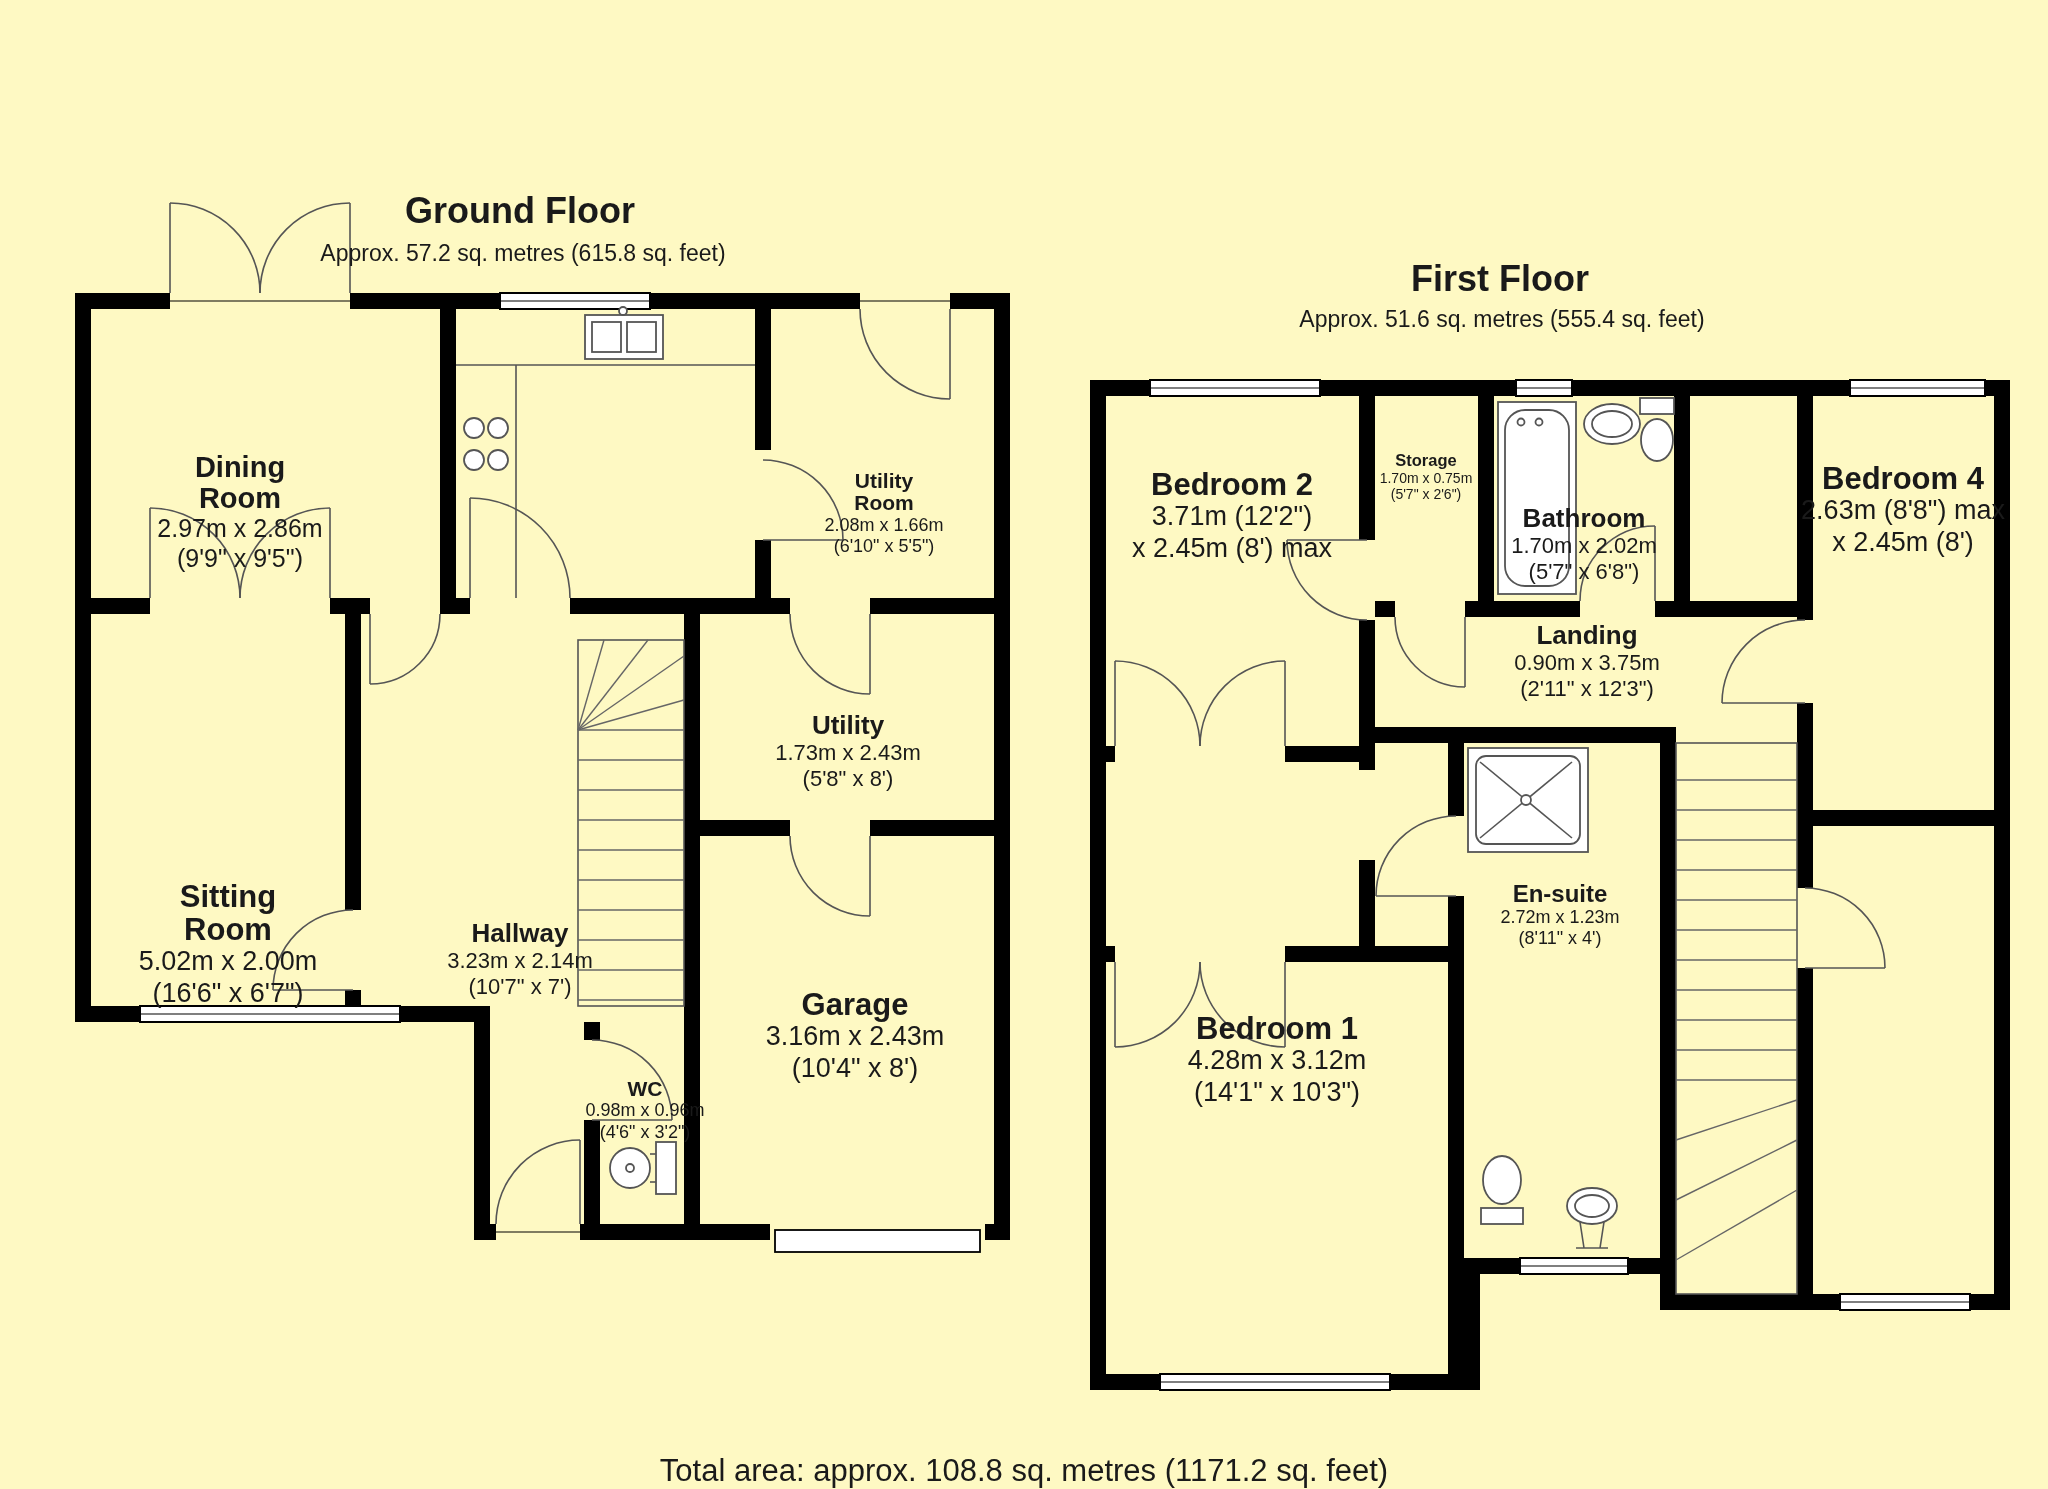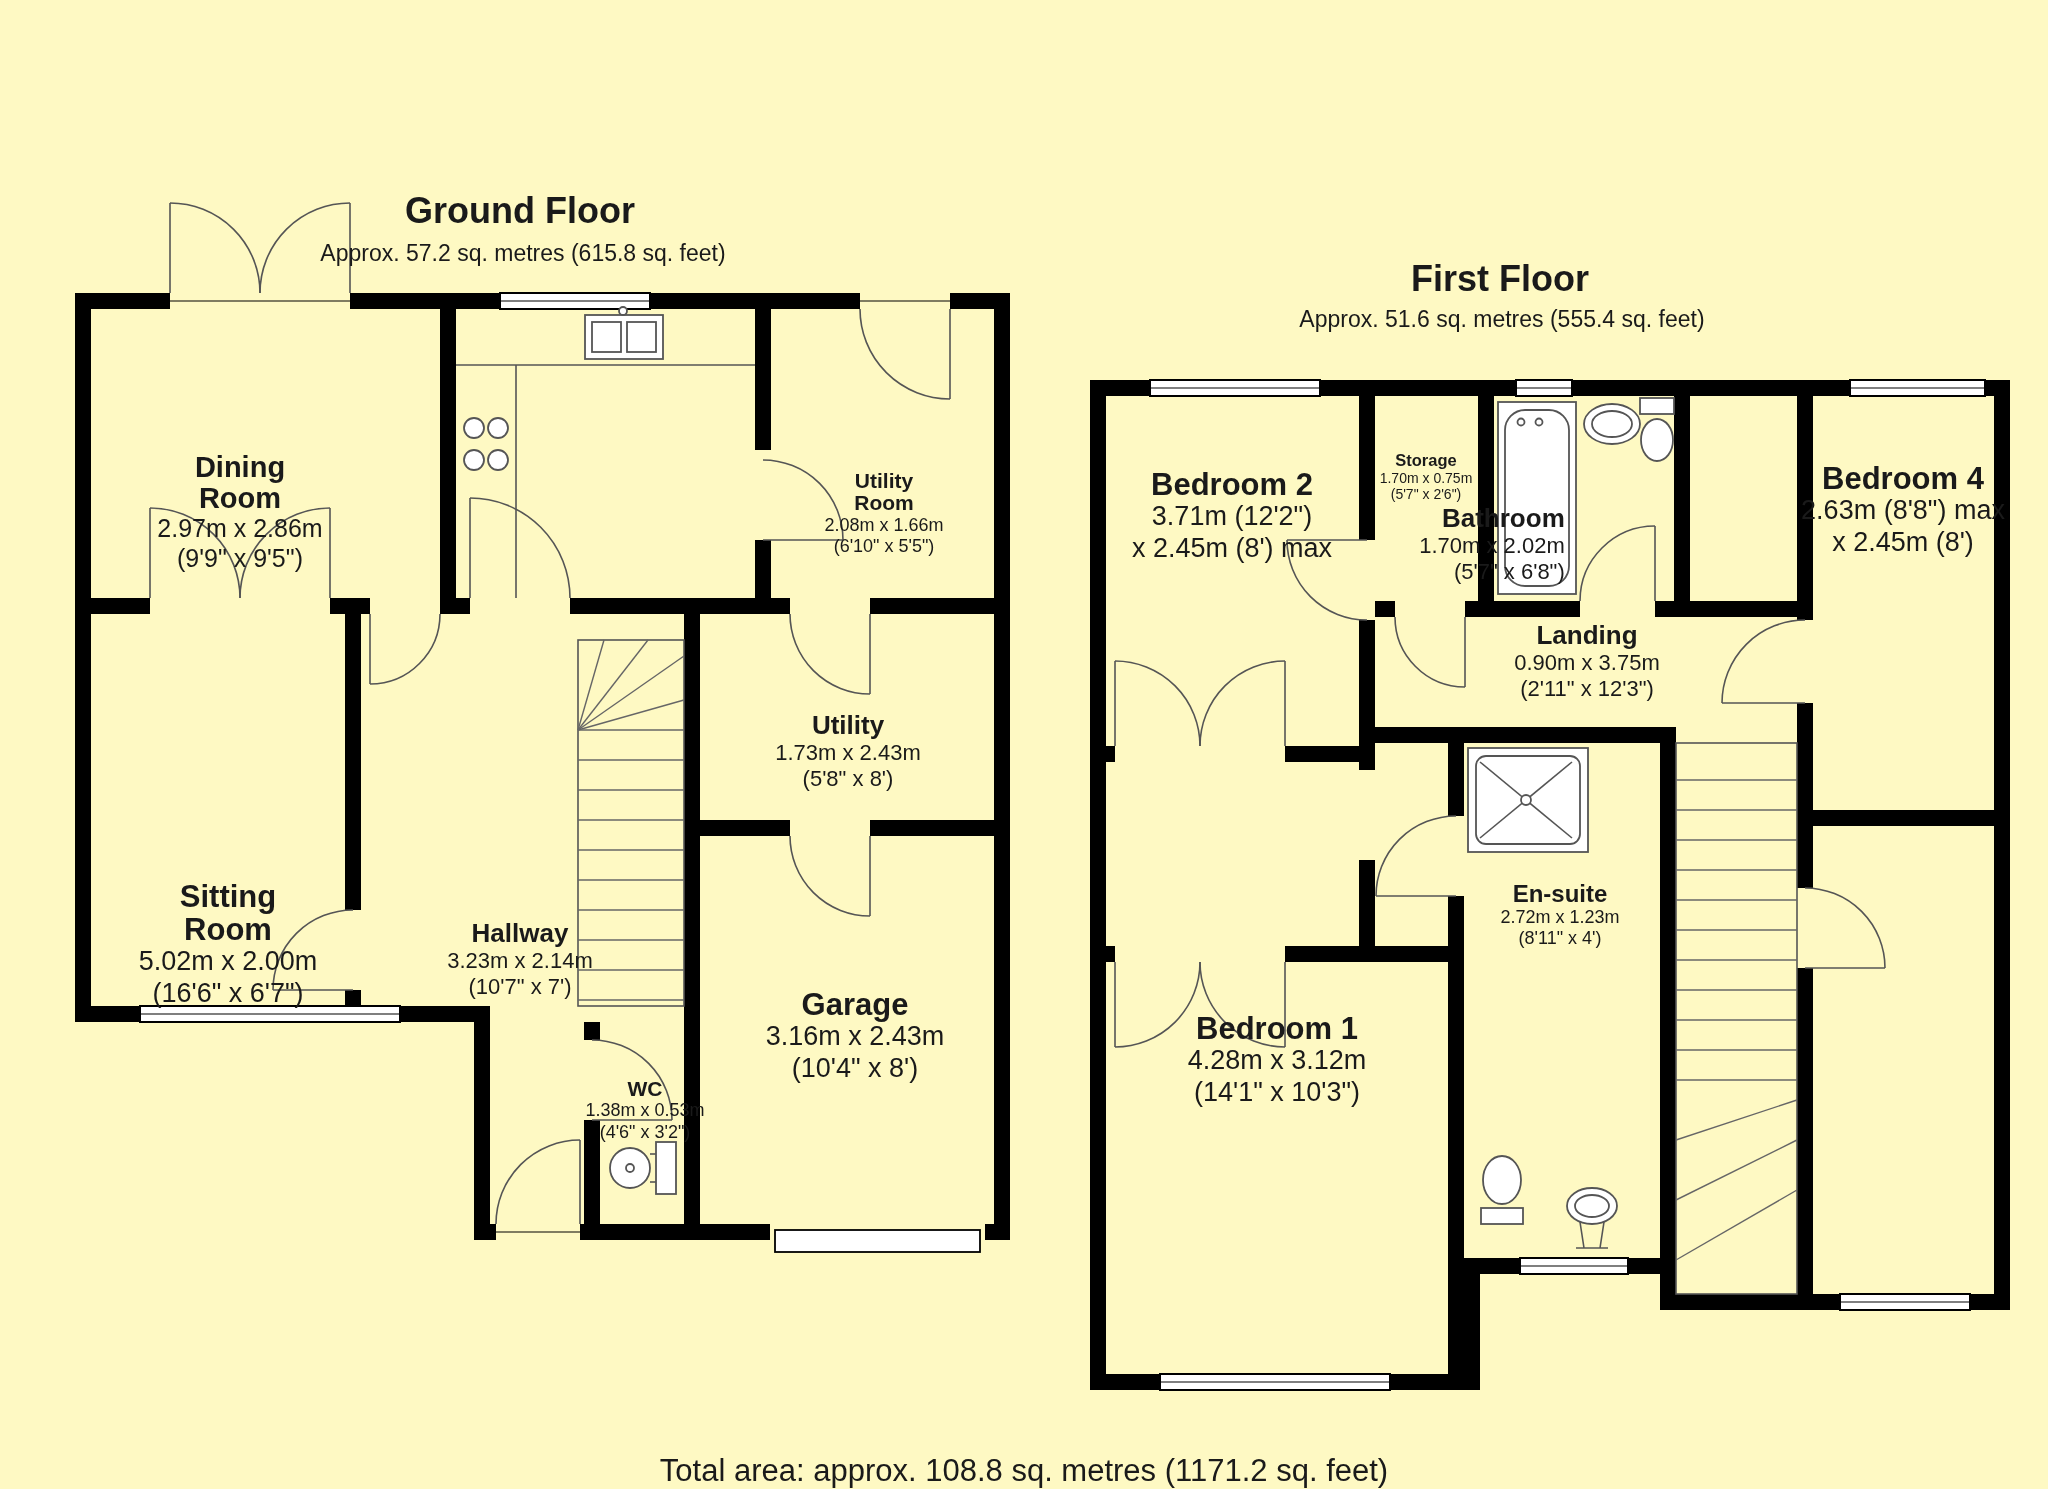--- a/index.html
+++ b/index.html
@@ -335,35 +335,35 @@
   <span class="sz">3.23m x 2.14m</span>
   <span class="sz">(10'7" x 7')</span>
 </div>
 <div class="lbl xl" style="left:855px;top:988px;">
   <span class="nm">Garage</span>
   <span class="sz">3.16m x 2.43m</span>
   <span class="sz">(10'4" x 8')</span>
 </div>
 <div class="lbl sm" style="left:645px;top:1078px;">
   <span class="nm">WC</span>
-  <span class="sz">1.38m x 0.53m</span>
+  <span class="sz">0.98m x 0.96m</span>
   <span class="sz">(4'6" x 3'2")</span>
 </div>
 
 <div class="lbl xl" style="left:1232px;top:468px;">
   <span class="nm">Bedroom 2</span>
   <span class="sz">3.71m (12'2")</span>
   <span class="sz">x 2.45m (8') max</span>
 </div>
 <div class="lbl xs" style="left:1426px;top:452px;">
   <span class="nm">Storage</span>
   <span class="sz">1.70m x 0.75m</span>
   <span class="sz">(5'7" x 2'6")</span>
 </div>
-<div class="lbl md" style="left:1492px;top:505px;text-align:right;">
+<div class="lbl md" style="left:1584px;top:505px;">
   <span class="nm">Bathroom</span>
   <span class="sz">1.70m x 2.02m</span>
   <span class="sz">(5'7" x 6'8")</span>
 </div>
 <div class="lbl xl" style="left:1903px;top:462px;">
   <span class="nm">Bedroom 4</span>
   <span class="sz">2.63m (8'8") max</span>
   <span class="sz">x 2.45m (8')</span>
 </div>
 <div class="lbl md" style="left:1587px;top:622px;">

